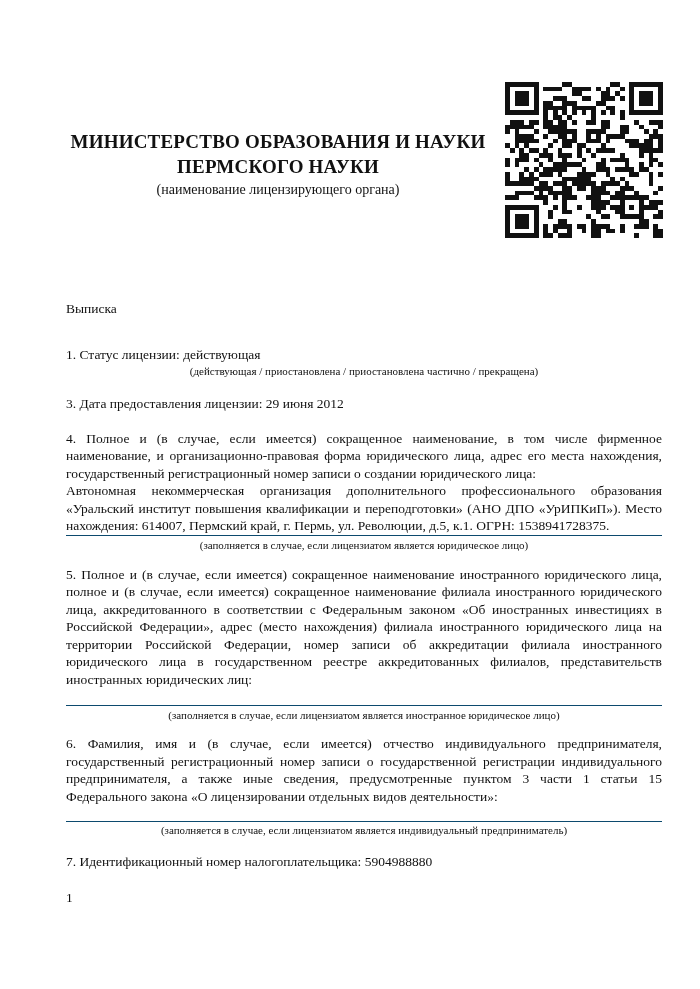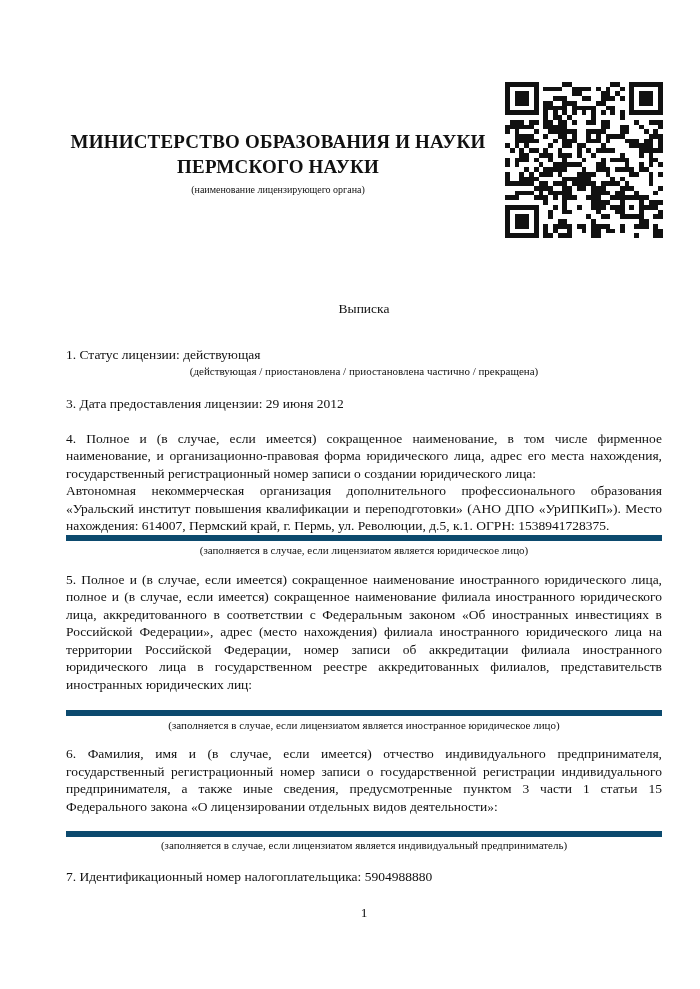--- a/index.html
+++ b/index.html
@@ -4,26 +4,26 @@
 <style>
   html,body{margin:0;padding:0;background:#e8e8e8;}
   .page{
     position:relative;width:700px;height:989px;background:#ffffff;
     font-family:"Liberation Serif", serif;color:#111;overflow:hidden;
     margin:0 auto;
   }
   .qr{position:absolute;left:505px;top:82px;width:158px;height:156px;}
   .header{position:absolute;left:66px;top:129px;width:424px;text-align:center;}
   .header .h1{font-weight:bold;font-size:19px;line-height:25px;white-space:nowrap;letter-spacing:.2px;}
-  .header .hcap{font-size:10px;line-height:13px;margin-top:4px;}
+  .header .hcap{font-size:14px;line-height:13px;margin-top:4px;}
   .content{position:absolute;left:66px;top:300px;width:596px;font-size:13.5px;line-height:17.5px;}
-  .center{text-align:center;}
+  .center{text-align:left;}
   .just{text-align:justify;}
   .scap{font-size:11px;line-height:13px;text-align:center;}
-  .rule{border-bottom:6px solid #0c4a6e;}
+  .rule{border-bottom:1px solid #0c4a6e;}
   .m-item1{margin-top:28px;}
   .m-cap1{margin-top:2px;}
   .m-item2{margin-top:15px;}
   .m-item3{margin-top:17px;}
   .m-item4{margin-top:17px;}
   .m-cap2{margin-top:3px;}
   .m-item5{margin-top:14px;}
   .blank-a{height:17px;}
   .m-cap3{margin-top:3px;}
   .m-item6{margin-top:13px;}

